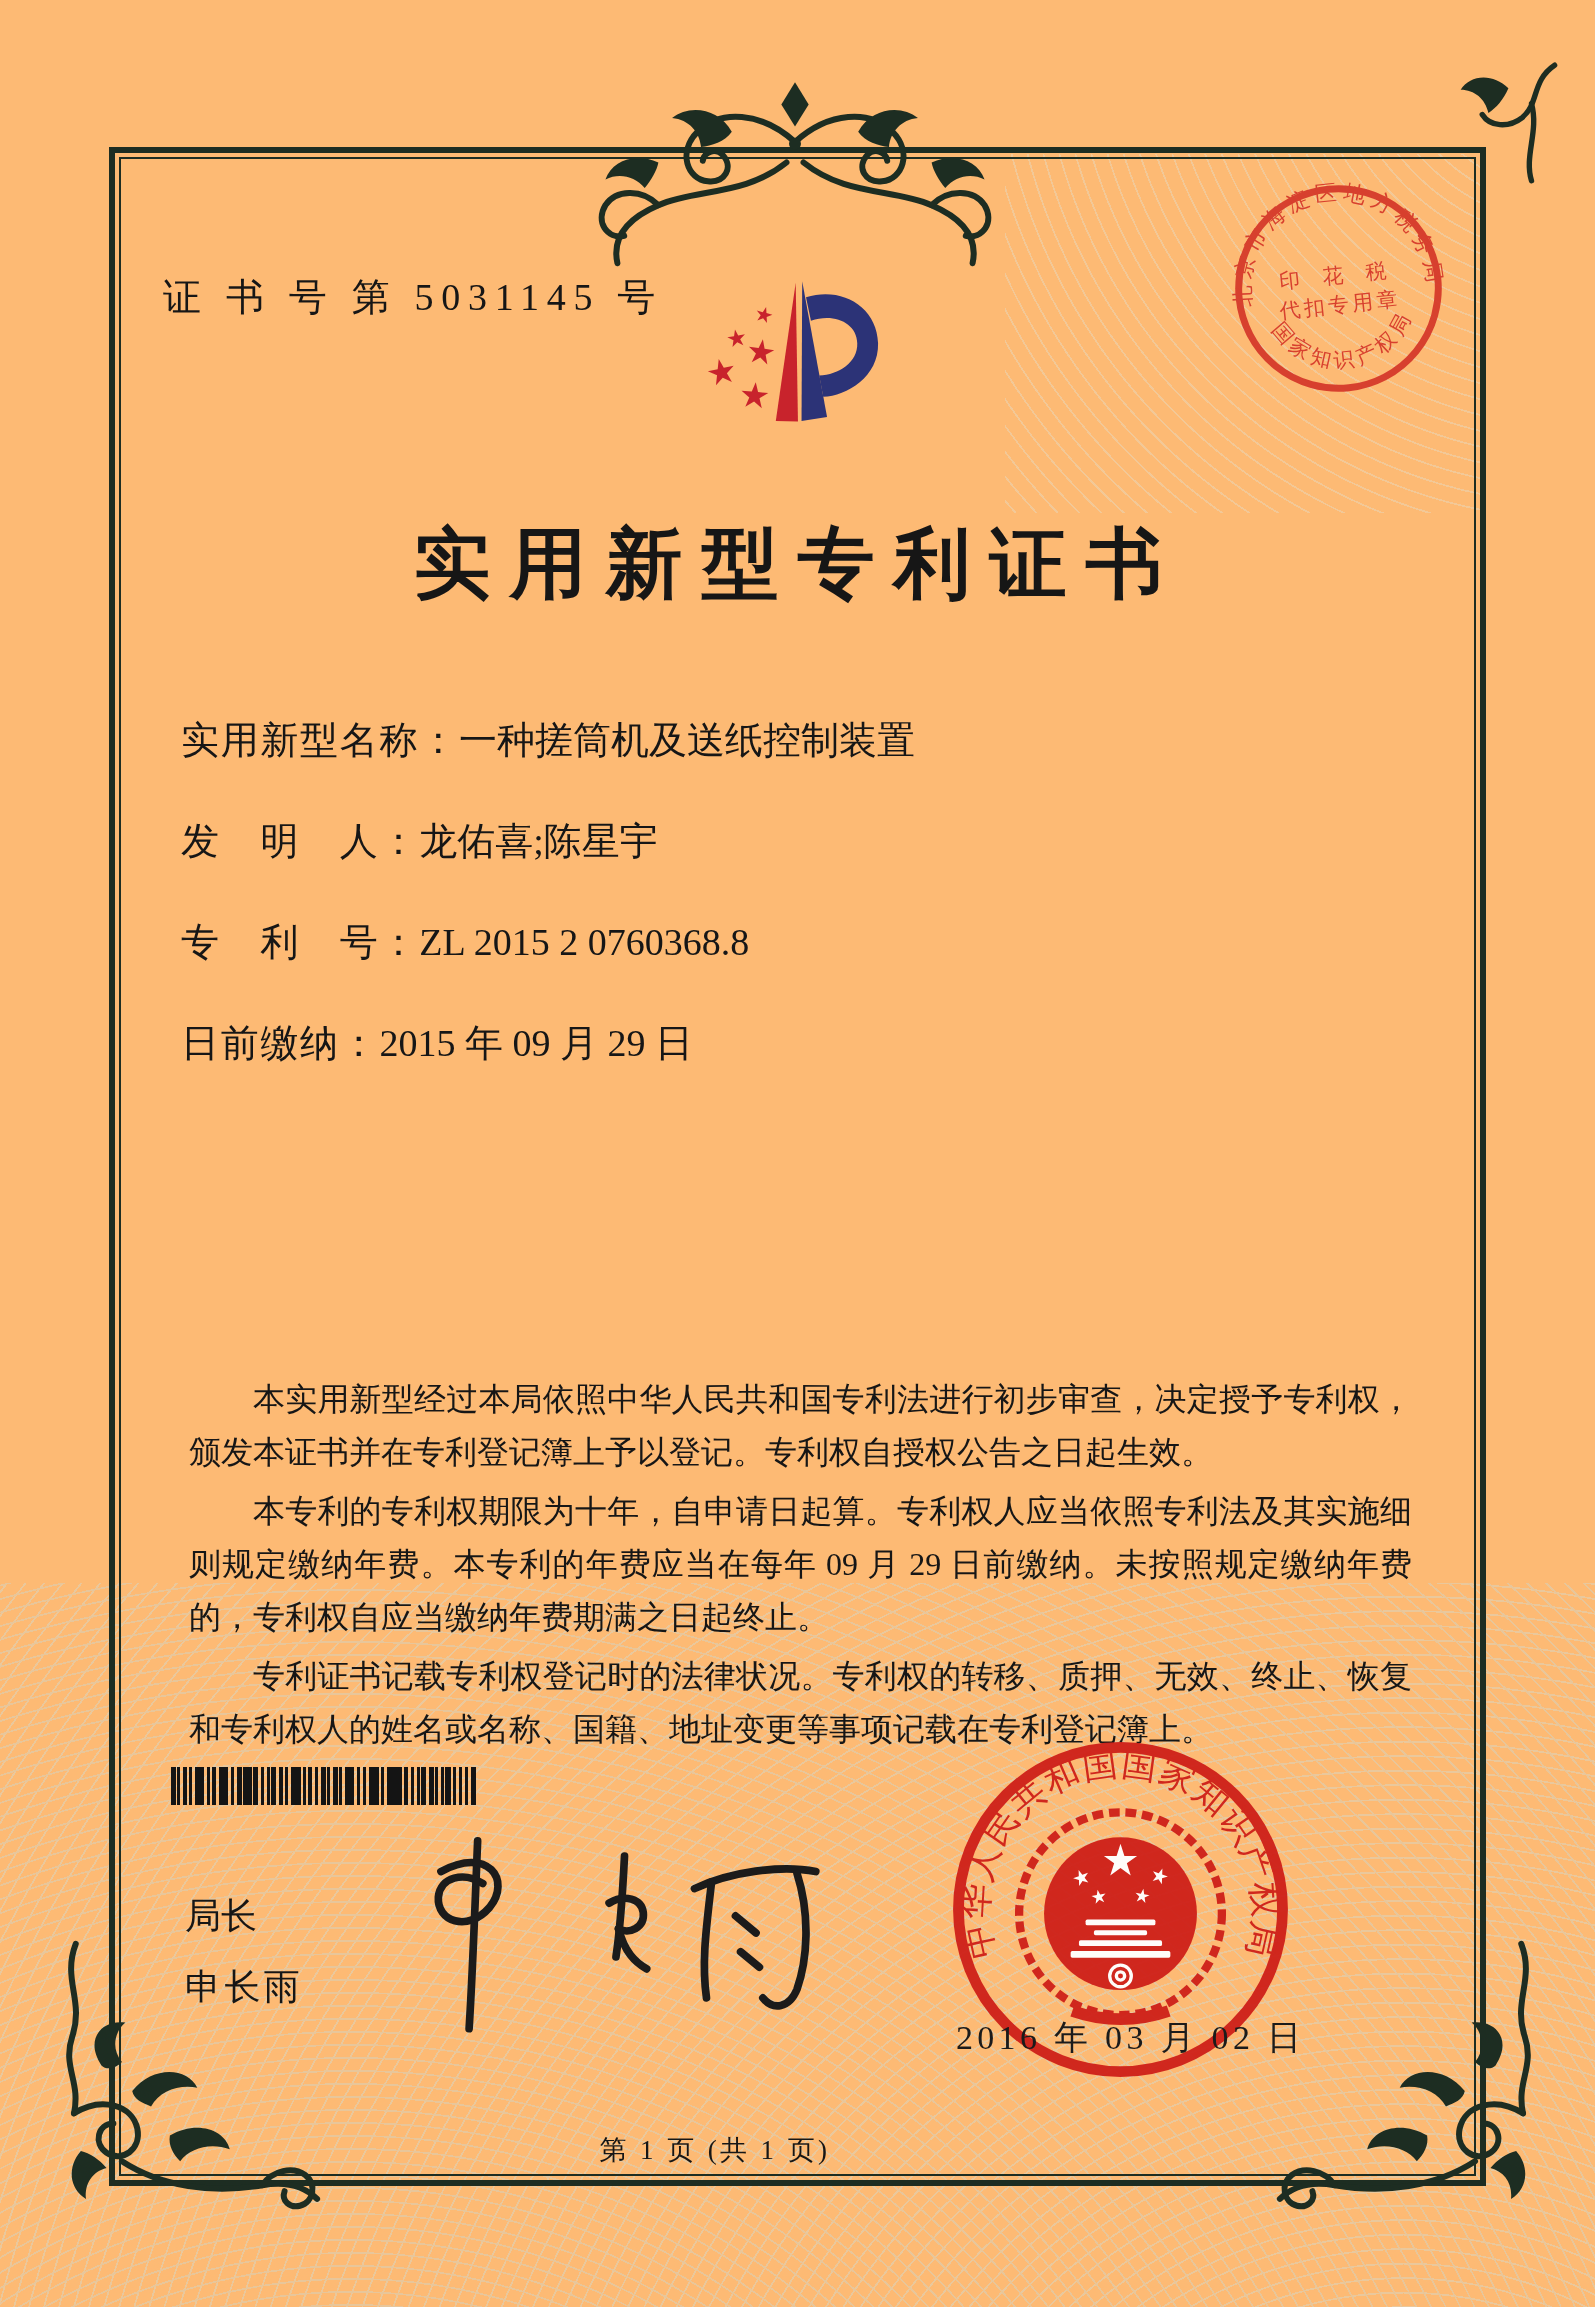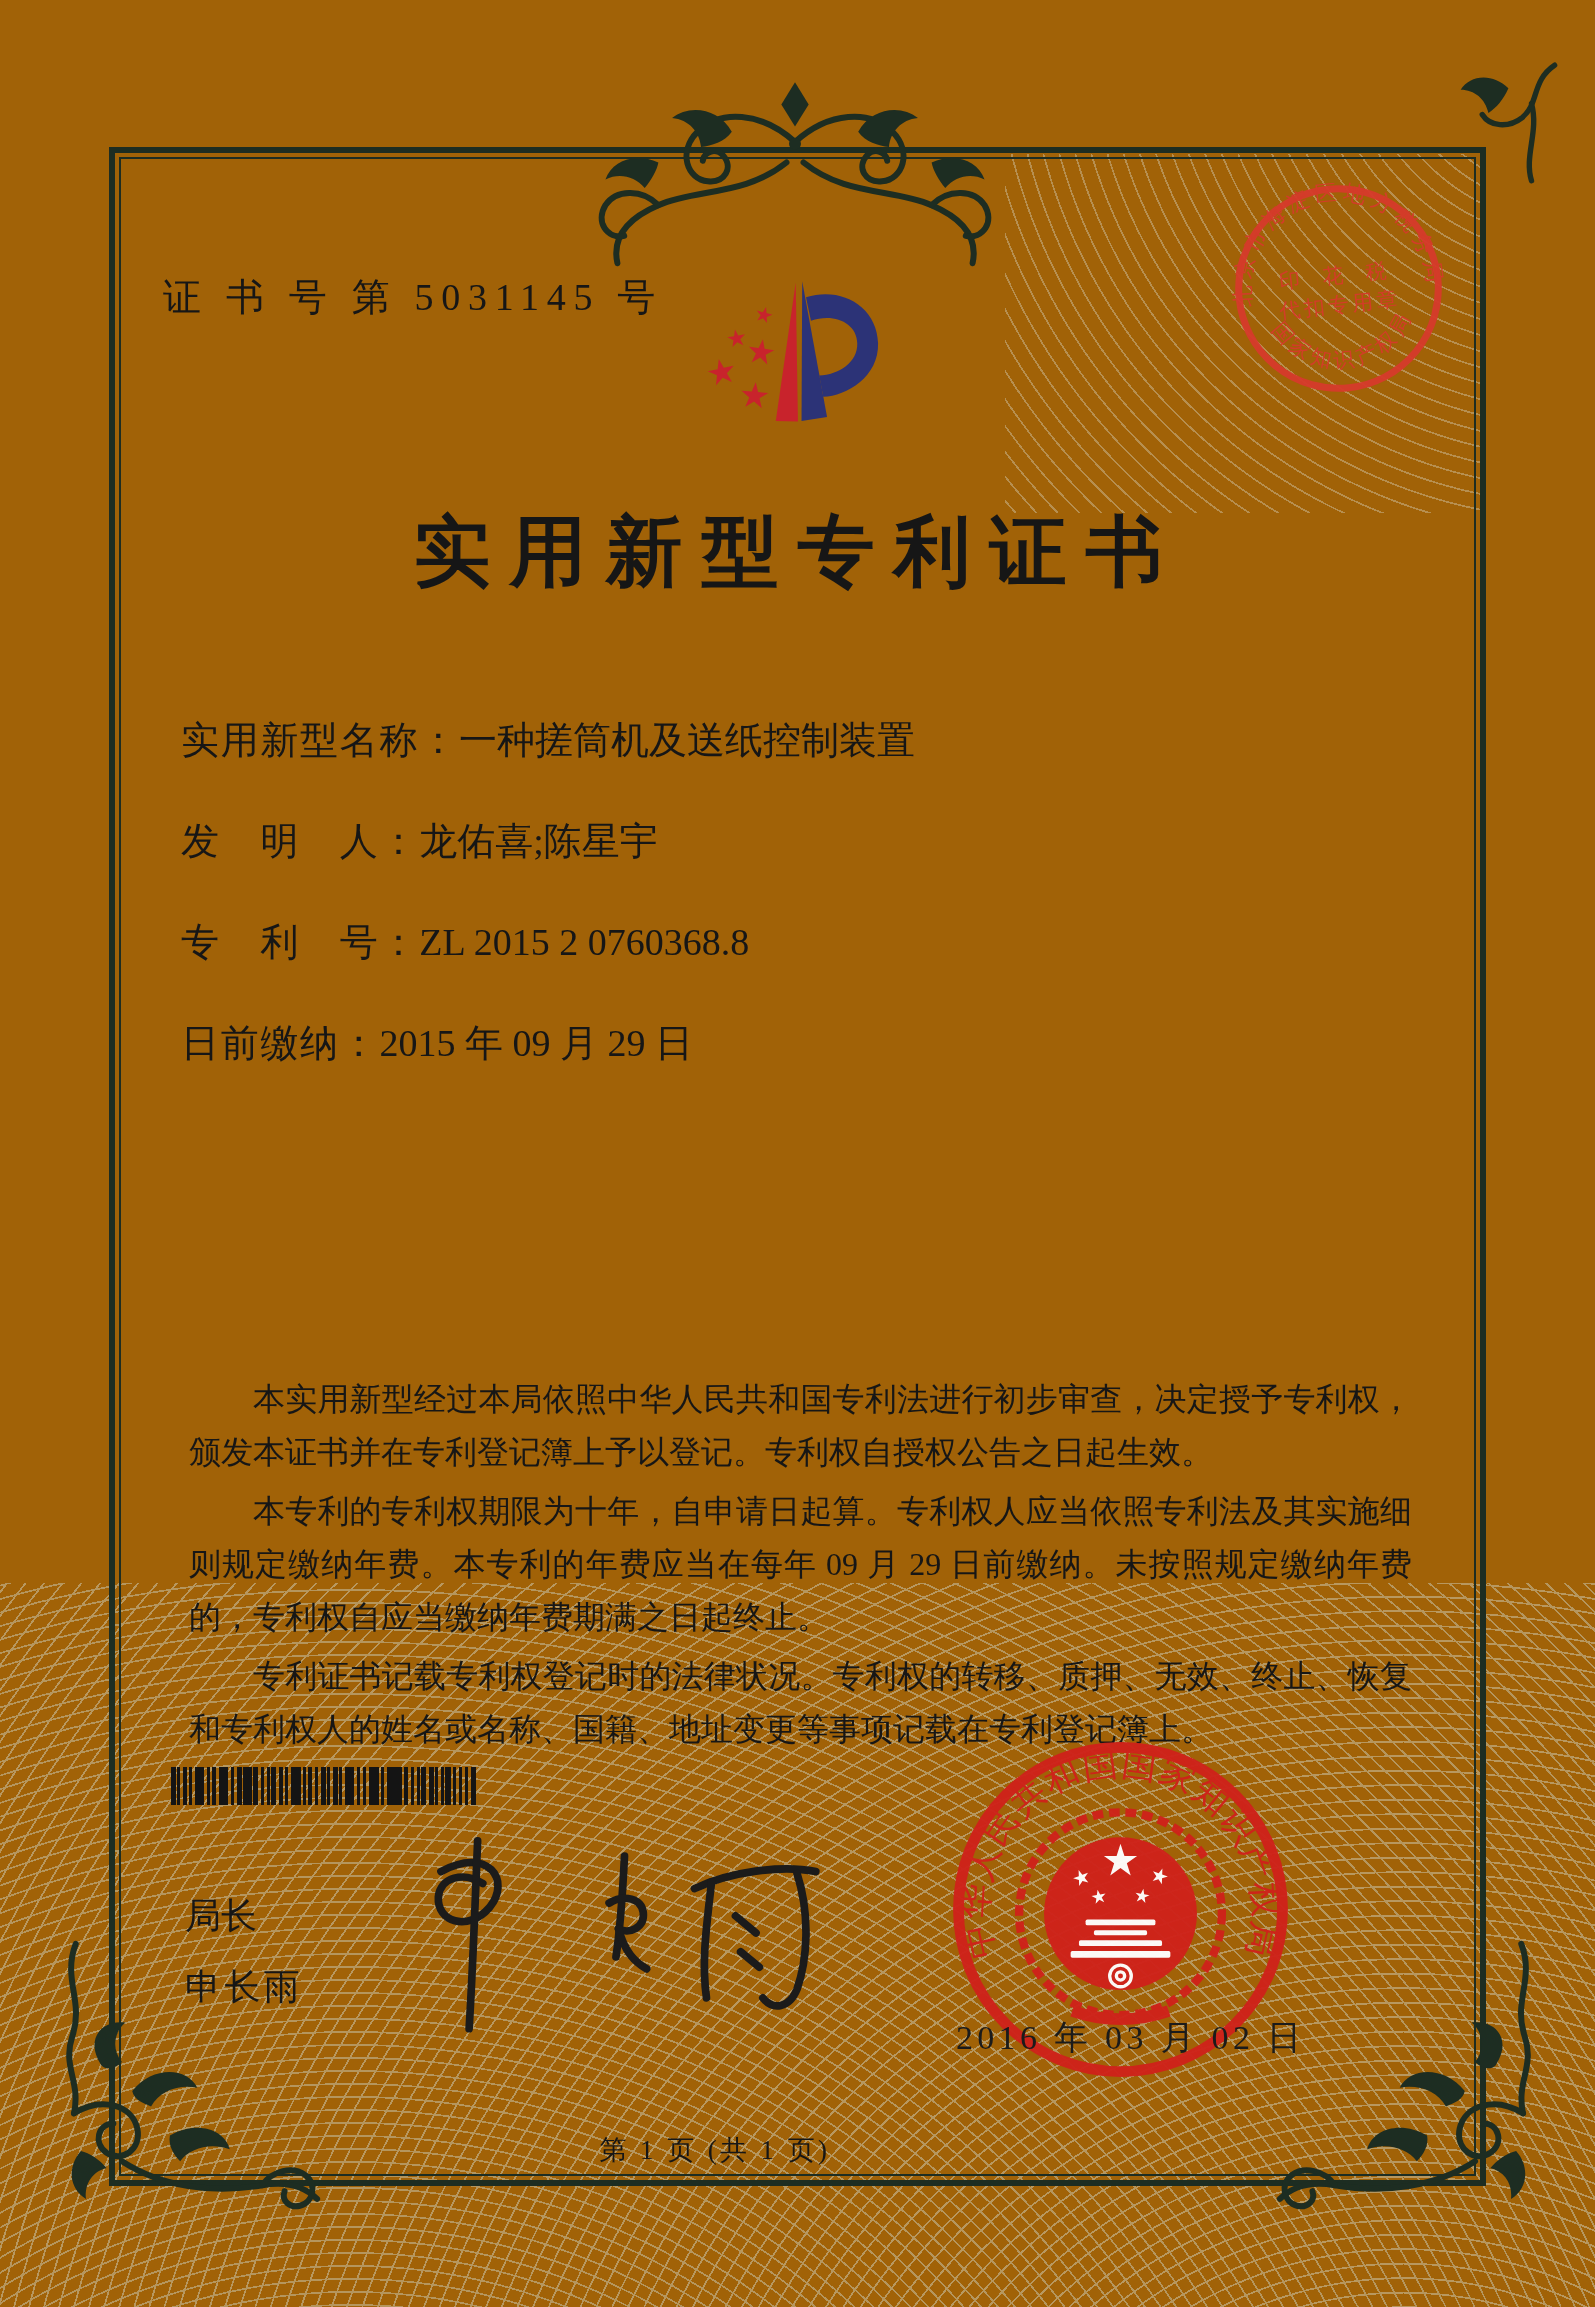--- a/index.html
+++ b/index.html
@@ -6,21 +6,21 @@
     --ink:#161616;
     --frame-green:#1d2d22;
     --seal-red:#cf221a;
     --stamp-red:#d63a2b;
     --logo-red:#c8232c;
     --logo-blue:#2c3377;
   }
   html,body{margin:0;padding:0;background:#e8e8e8;}
   .page{
     position:relative;width:1595px;height:2307px;margin:0 auto;
-    background:#a16207;overflow:hidden;
+    background:#fdba74;overflow:hidden;
     font-family:"Liberation Serif","DejaVu Serif",serif;
     color:var(--ink);
   }
   
   .waves{
     position:absolute;left:0;right:0;top:1850;height:725px;top:1583px;
     background-image:
       repeating-radial-gradient(circle at 22% 175%, #cfd6c9 0 1.7px, transparent 1.7px 13px),
       repeating-radial-gradient(circle at 88% 150%, #d4dacd 0 1.7px, transparent 1.7px 14.5px);
     opacity:.45;
@@ -45,21 +45,21 @@
   .orn-fill{fill:var(--frame-green);stroke:none;}
 
   .cert-no{
     position:absolute;left:163px;top:272px;
     font-size:38px;letter-spacing:7.7px;white-space:nowrap;
   }
   .logo{position:absolute;left:680px;top:248px;width:235px;height:197px;}
   .logo svg{width:100%;height:100%;display:block;}
 
   .title{
-    position:absolute;left:0;right:0;top:501px;text-align:center;
+    position:absolute;left:0;right:0;top:513px;text-align:center;
     font-size:77px;font-weight:700;letter-spacing:19px;white-space:nowrap;
   }
 
   .fields{
     position:absolute;left:181px;top:719px;
     display:flex;flex-direction:column;gap:58px;
   }
   .field-row{font-size:38px;line-height:43px;white-space:nowrap;}
   .field-row .lbl{letter-spacing:1.7px;}
 

